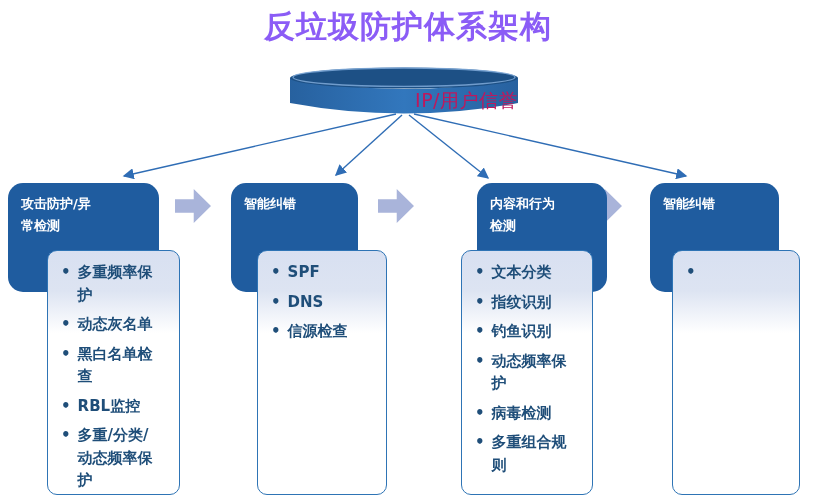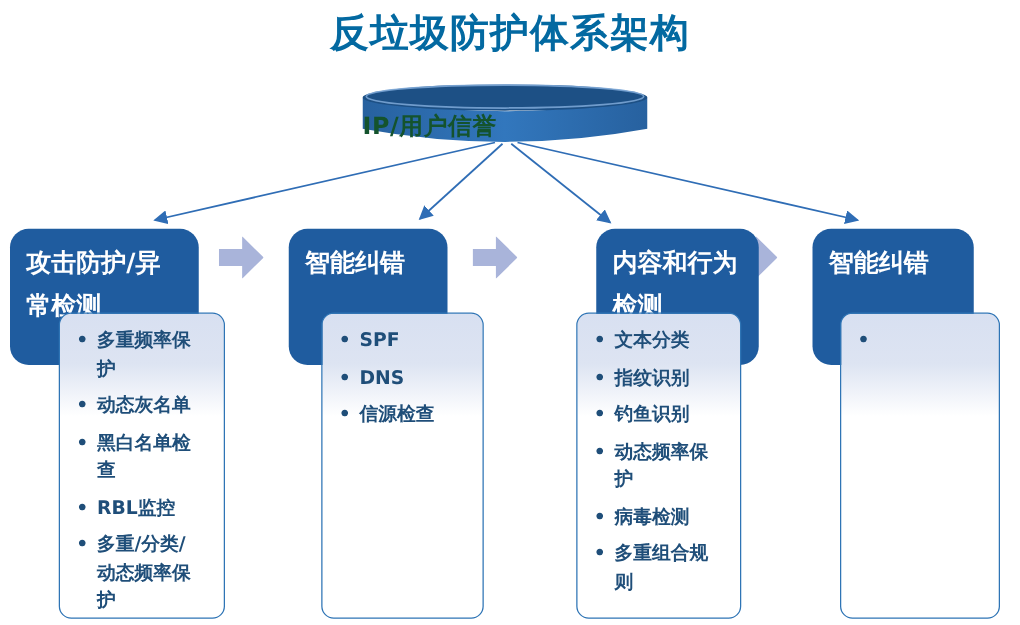--- a/index.html
+++ b/index.html
@@ -1,28 +1,28 @@
 <!DOCTYPE html>
 <html><head>
 <meta charset="utf-8">
 <style>
   html,body{margin:0;padding:0;background:#fff;}
   .canvas{position:relative;width:816px;height:500px;background:#ffffff;overflow:hidden;
           font-family:"DejaVu Sans","Liberation Sans",sans-serif;}
   .title{position:absolute;top:6px;left:0;width:100%;text-align:center;
-         font-size:31px;font-weight:bold;color:#0369a1;letter-spacing:1px;}
+         font-size:31px;font-weight:bold;color:#8b5cf6;letter-spacing:1px;}
   
   .cyl{position:absolute;left:290px;top:67px;width:228px;height:50px;}
-  .cyl-label{position:absolute;left:0;top:21px;width:100%;text-align:left;
-             color:#14532d;font-weight:bold;font-size:19px;letter-spacing:.5px;}
+  .cyl-label{position:absolute;left:0;top:21px;width:100%;text-align:right;
+             color:#be185d;font-weight:normal;font-size:19px;letter-spacing:.5px;}
   
   .connectors{position:absolute;left:0;top:0;width:816px;height:500px;pointer-events:none;}
   
   .head{position:absolute;top:183px;height:109px;background:#1f5c9f;border-radius:15px;
-        color:#fff;font-weight:bold;font-size:20px;line-height:1.72;
+        color:#fff;font-weight:bold;font-size:13px;line-height:1.72;
         padding:10px 8px 0 13px;box-sizing:border-box;z-index:1;}
   
   .list{position:absolute;top:250px;height:245px;box-sizing:border-box;z-index:2;
         border:1.5px solid #2e74b5;border-radius:10px;
         background:linear-gradient(180deg,#d8e0f1 0px,#dde4f2 40px,#ffffff 82px);
         padding:10px 8px 0 13px;}
   .list ul{list-style:none;margin:0;padding:0;display:flex;flex-direction:column;gap:7px;}
   .list li{display:flex;gap:7px;color:#1f4e79;font-weight:bold;font-size:15px;line-height:1.5;}
   .bullet{flex:0 0 auto;}
   .itext{max-width:85px;}

